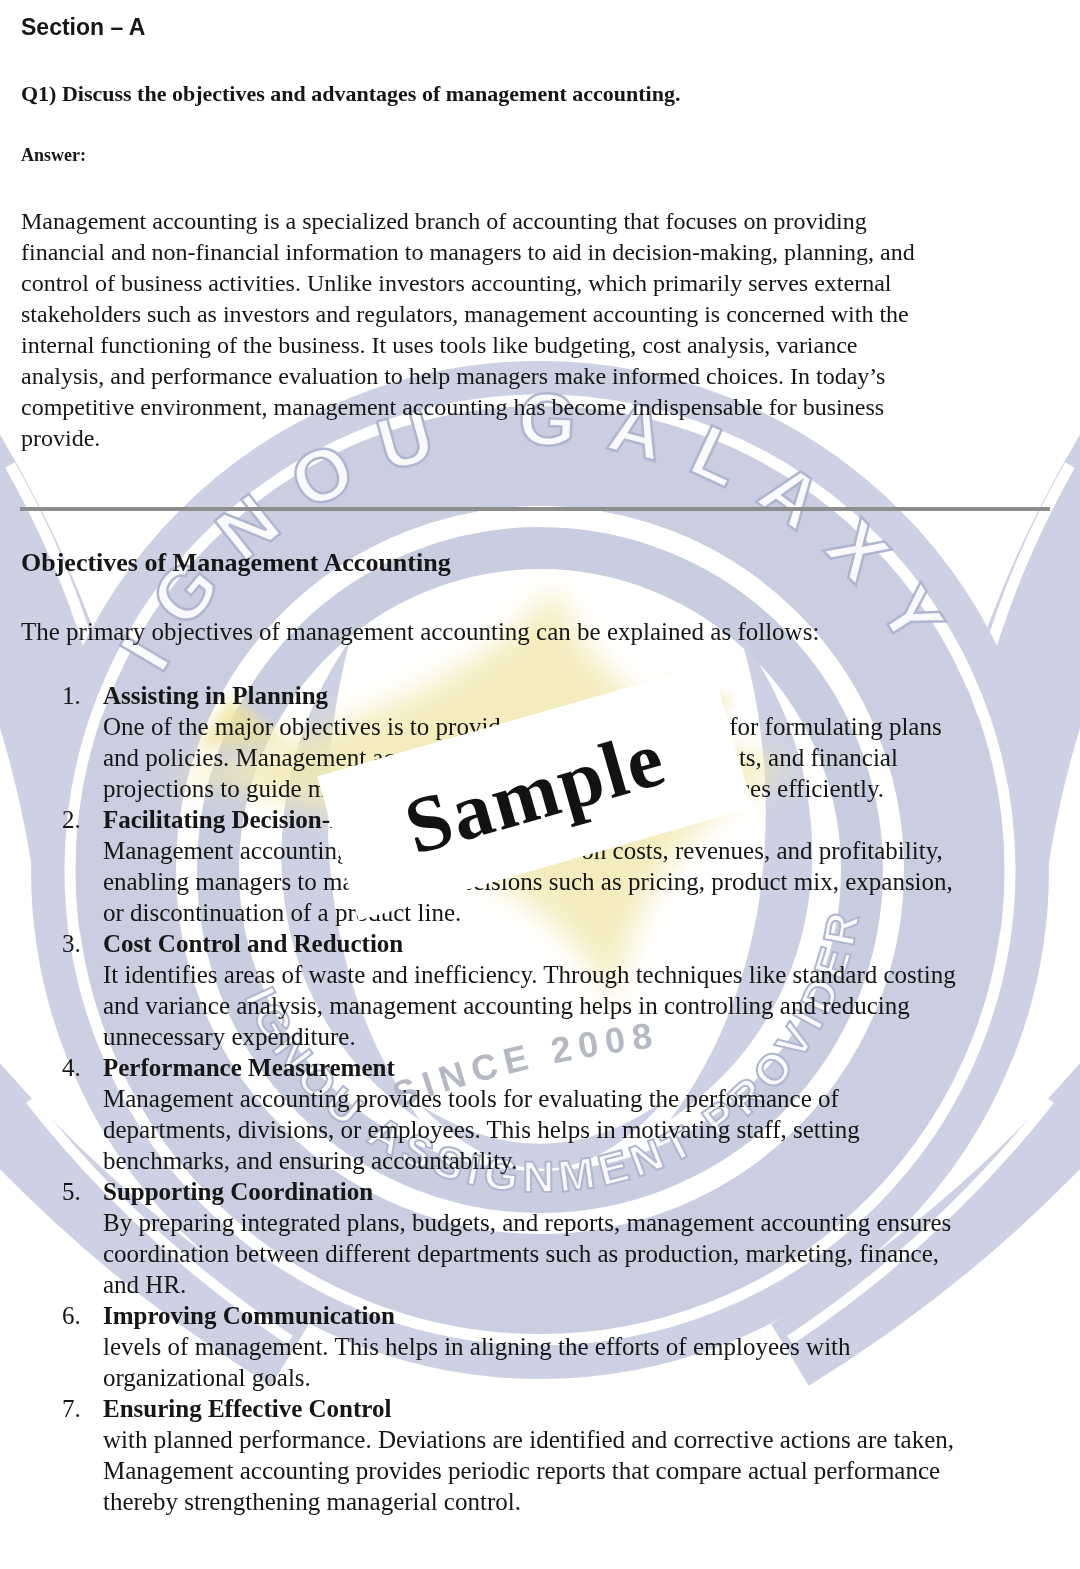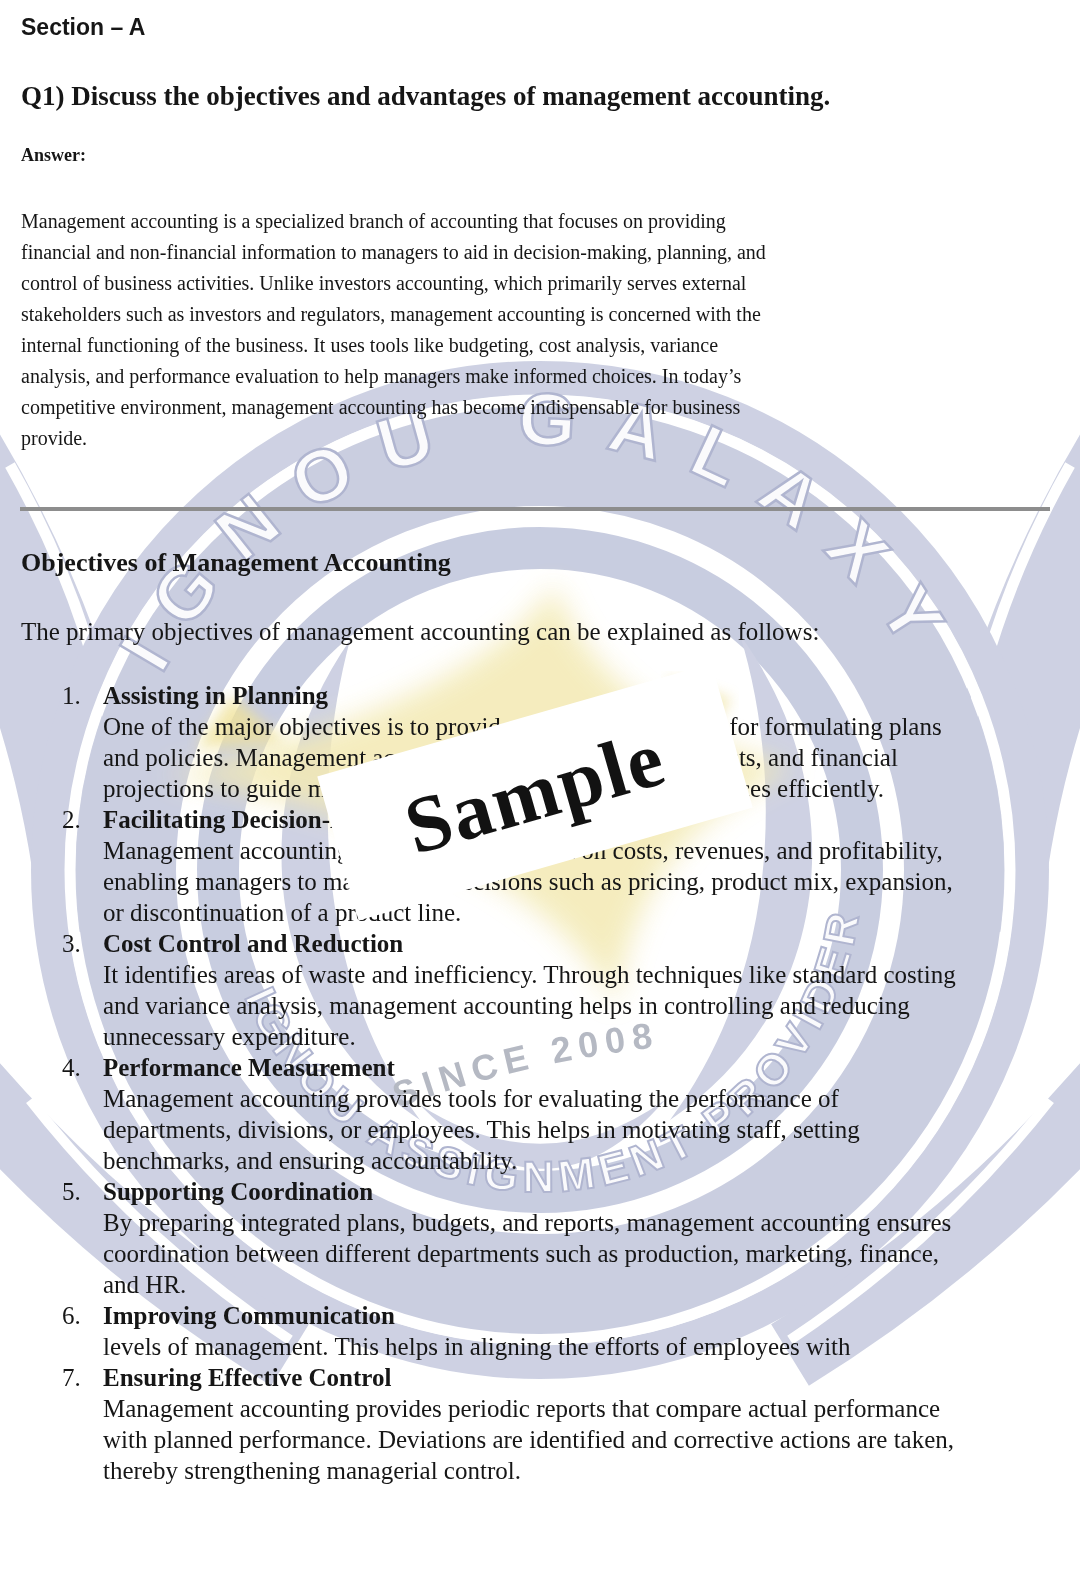--- a/index.html
+++ b/index.html
@@ -11,23 +11,23 @@
   }
   
   #emblem{position:absolute;left:0;top:0;width:1080px;height:1569px;z-index:0;}
   
   #content{position:absolute;left:21px;top:0;width:1038px;z-index:2;}
   .section-label{
     position:absolute;left:0;top:14px;
     font-family:"Liberation Sans", sans-serif;
     font-weight:bold;font-size:23px;white-space:nowrap;
   }
-  .question{position:absolute;left:0;top:81px;font-weight:bold;font-size:27px;white-space:nowrap;}
+  .question{position:absolute;left:0;top:81px;font-weight:bold;font-size:22px;white-space:nowrap;}
   .answer-label{position:absolute;left:0;top:145px;font-weight:bold;font-size:18px;white-space:nowrap;}
-  #intro{position:absolute;left:0;top:206px;font-size:20px;line-height:31px;}
+  #intro{position:absolute;left:0;top:206px;font-size:24px;line-height:31px;}
   #intro .line{white-space:nowrap;}
   .divider{position:absolute;left:-1px;top:507px;width:1030px;height:4px;background:#8d8d8d;}
   .big-heading{position:absolute;left:0;top:548px;font-weight:bold;font-size:26px;white-space:nowrap;}
   .list-intro{position:absolute;left:0;top:618px;font-size:25px;white-space:nowrap;}
   #objectives{position:absolute;left:0;top:680px;font-size:25px;line-height:31px;width:1000px;}
   .obj-title-row{white-space:nowrap;}
   .obj-num{display:inline-block;margin-left:41px;width:41px;font-size:25px;}
   .obj-title{font-weight:bold;}
   .obj-line{margin-left:82px;white-space:nowrap;}
   
@@ -149,25 +149,26 @@
       </div>
       <div class="obj-item">
         <div class="obj-title-row"><span class="obj-num">5.</span><span class="obj-title">Supporting Coordination</span></div>
         <div class="obj-line">By preparing integrated plans, budgets, and reports, management accounting ensures</div>
         <div class="obj-line">coordination between different departments such as production, marketing, finance,</div>
         <div class="obj-line">and HR.</div>
       </div>
       <div class="obj-item">
         <div class="obj-title-row"><span class="obj-num">6.</span><span class="obj-title">Improving Communication</span></div>
         <div class="obj-line">levels of management. This helps in aligning the efforts of employees with</div>
+        <div class="obj-line">organizational goals.</div>
       </div>
       <div class="obj-item">
         <div class="obj-title-row"><span class="obj-num">7.</span><span class="obj-title">Ensuring Effective Control</span></div>
+        <div class="obj-line">with planned performance. Deviations are identified and corrective actions are taken,</div>
         <div class="obj-line">Management accounting provides periodic reports that compare actual performance</div>
-        <div class="obj-line">with planned performance. Deviations are identified and corrective actions are taken,</div>
         <div class="obj-line">thereby strengthening managerial control.</div>
       </div>
     </div>
 </div>
 
 <div id="sample-band">
   <span class="sample-text">Sample</span>
 </div>
 
 </body></html>

